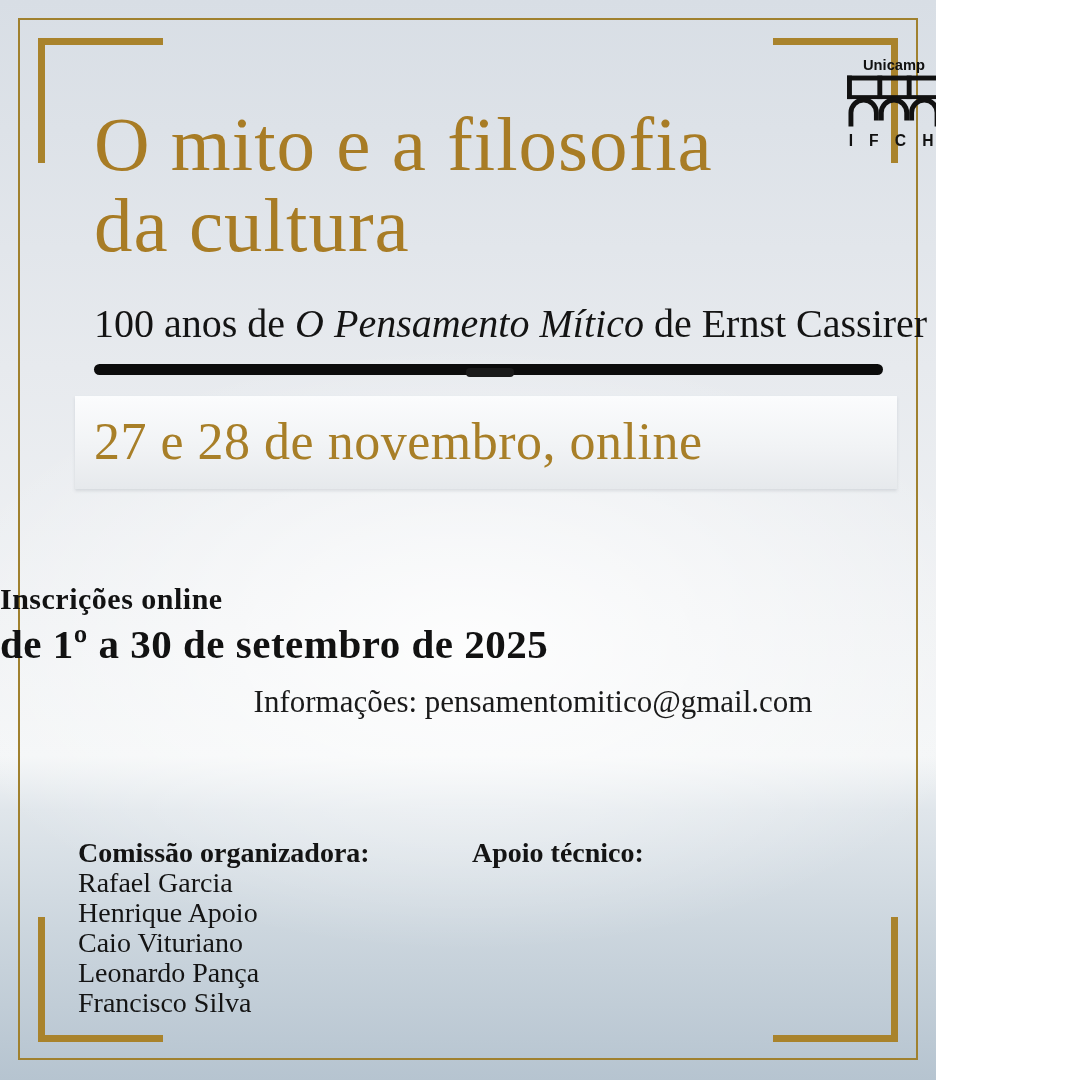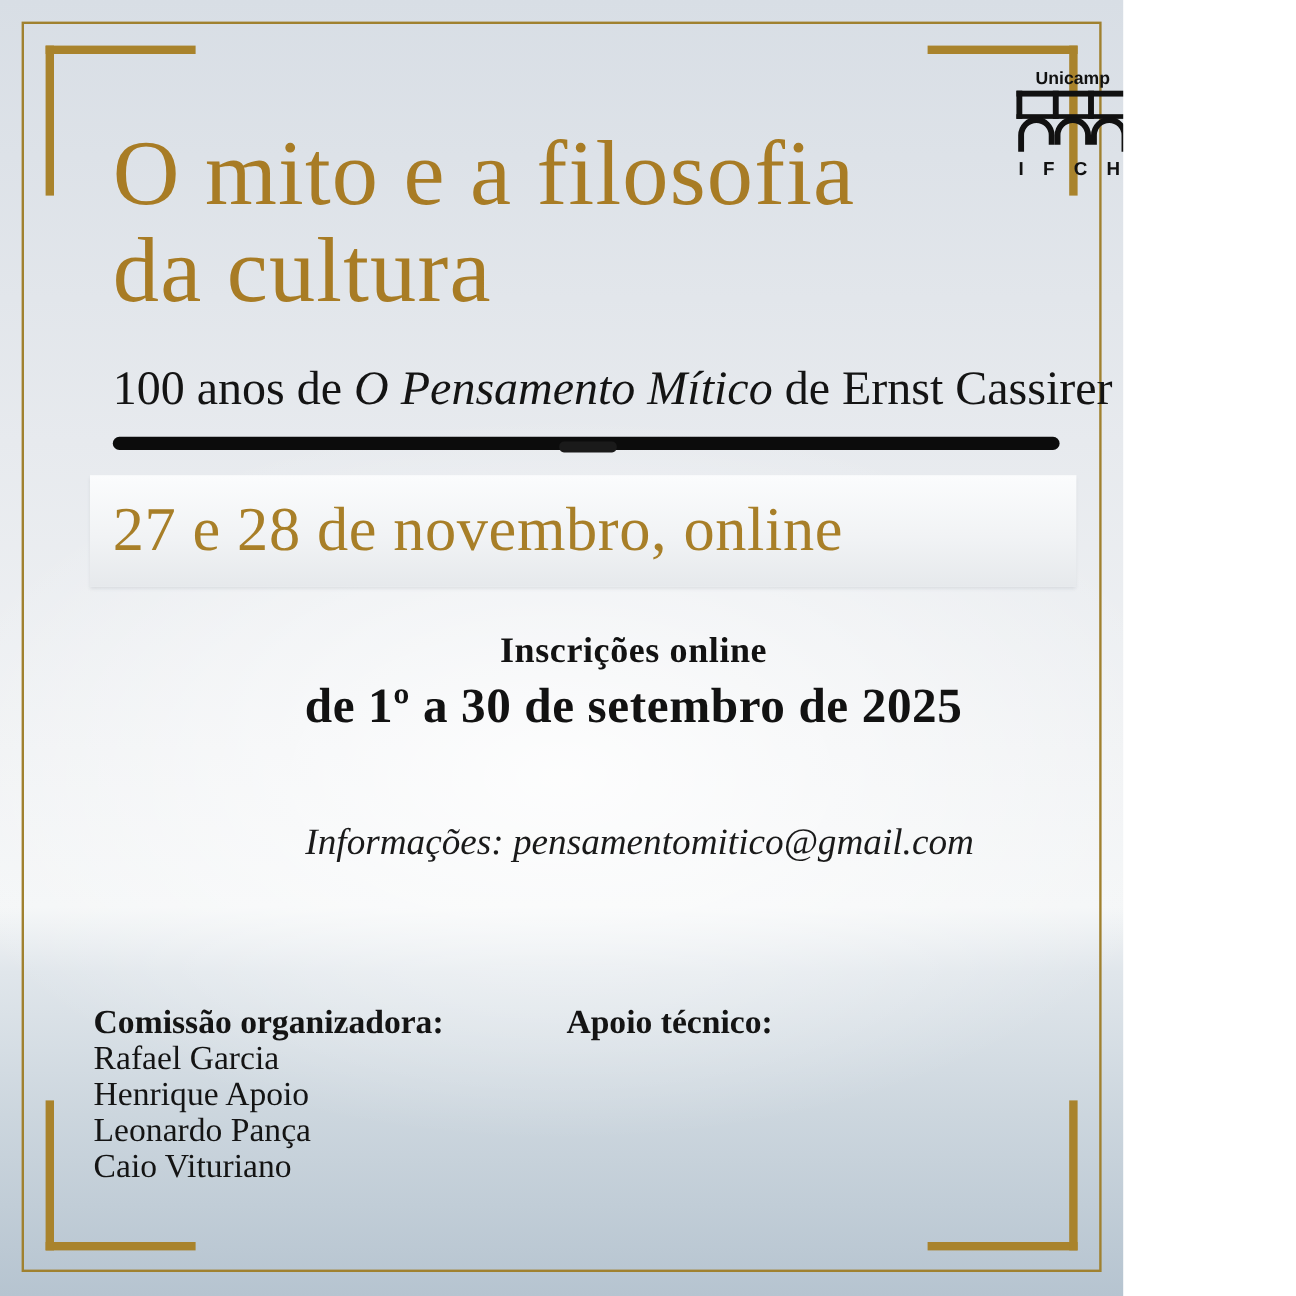--- a/index.html
+++ b/index.html
@@ -42,24 +42,24 @@
   }
   .banner{
     position:absolute;left:75px;top:396px;width:822px;height:93px;
     background:linear-gradient(180deg,#fbfcfd 0%,#f1f3f5 55%,#e6e9ec 100%);
     box-shadow:0 2px 3px rgba(100,110,120,0.18);
   }
   .banner .date{
     display:block;padding-left:19px;line-height:92px;white-space:nowrap;
     font-size:52px;color:#a87f28;letter-spacing:0.5px;
   }
-  .registration{position:absolute;left:0;top:526px;width:1056px;text-align:center;color:#121212;}
+  .registration{position:absolute;left:0;top:582px;width:1056px;color:#121212;}
   .registration .reg-head{font-size:30px;font-weight:bold;letter-spacing:0.5px;}
   .registration .reg-period{font-size:41px;font-weight:bold;margin-top:4px;letter-spacing:0.5px;}
-  .info{position:absolute;left:0;top:684px;width:1066px;text-align:center;font-size:31px;color:#1a1a1a;font-style:italic;}
+  .info{position:absolute;left:0;top:684px;width:1066px;text-align:center;font-size:31px;color:#1a1a1a;}
 
   .col{position:absolute;top:838px;font-size:28px;line-height:30px;color:#141414;}
   .col .head{font-weight:bold;}
   .col.left{left:78px;width:380px;}
   .col.right{left:472px;width:420px;}
 
   .logo-ifch svg text,.logo-unicamp svg text{font-family:"Liberation Sans",sans-serif;}
 </style>
 </head>
 <body>
@@ -127,21 +127,22 @@
     <div class="reg-head">Inscrições online</div>
     <div class="reg-period">de 1º a 30 de setembro de 2025</div>
   </div>
 
   <div class="info">Informações: pensamentomitico@gmail.com</div>
 
   <div class="col left">
     <div class="head">Comissão organizadora:</div>
     <div>Rafael Garcia</div>
     <div>Henrique Apoio</div>
+    <div>Caio Vituriano</div>
     <div>Leonardo Pança</div>
-    <div>Caio Vituriano</div>
+    <div>Francisco Silva</div>
   </div>
 
   <div class="col right">
     <div class="head">Apoio técnico:</div>
   </div>
 
 </div>
 
 </body></html>

